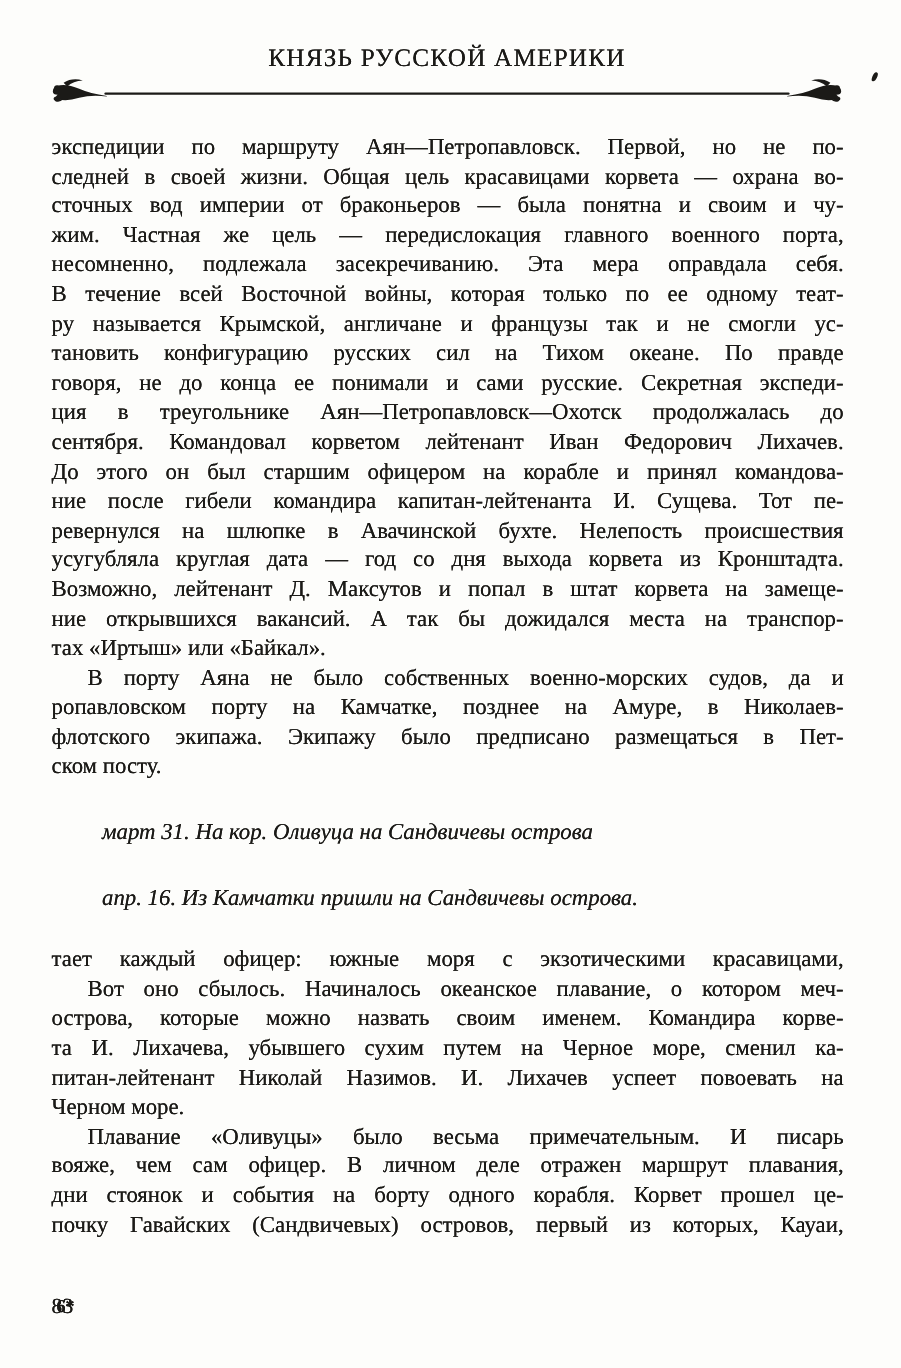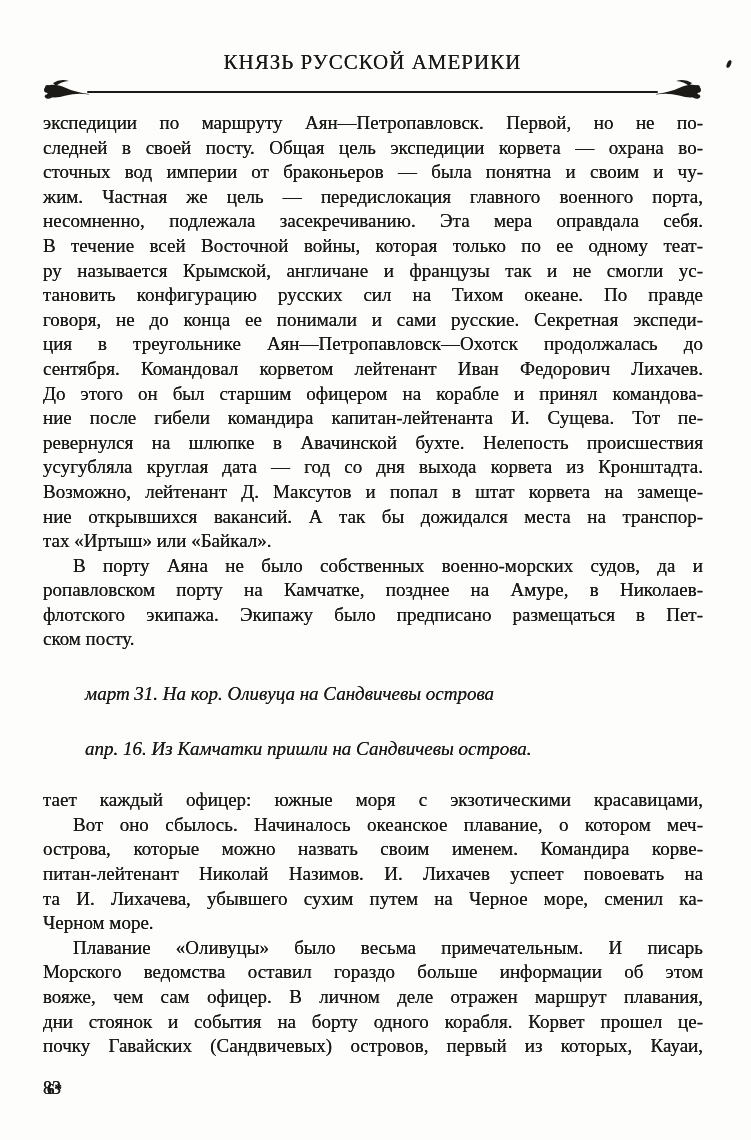--- a/index.html
+++ b/index.html
@@ -12,21 +12,21 @@
     width: 751px;
     height: 1140px;
     background: #fdfdfb;
     color: #1b1a17;
     font-family: "Liberation Serif", "DejaVu Serif", serif;
     overflow: hidden;
   }
   
   .running-head {
     position: absolute;
-    top: 50px;
+    top: 36px;
     left: 42px;
     right: 48px;
   }
   .head-title {
     text-align: center;
     font-size: 21px;
     letter-spacing: 1px;
     font-weight: normal;
     white-space: nowrap;
     text-shadow: 0 0 0.4px currentColor;
@@ -135,21 +135,21 @@
         </svg>
       </span>
     </div>
   </div>
 
   <div class="stray-mark"></div>
 
   <div class="text-block">
       <div class="para">
         <div class="line">экспедиции по маршруту Аян—Петропавловск. Первой, но не по-</div>
-        <div class="line">следней в своей посту. Общая цель экспедиции корвета — охрана во-</div>
+        <div class="line">следней в своей жизни. Общая цель красавицами корвета — охрана во-</div>
         <div class="line">сточных вод империи от браконьеров — была понятна и своим и чу-</div>
         <div class="line">жим. Частная же цель — передислокация главного военного порта,</div>
         <div class="line">несомненно, подлежала засекречиванию. Эта мера оправдала себя.</div>
         <div class="line">В течение всей Восточной войны, которая только по ее одному теат-</div>
         <div class="line">ру называется Крымской, англичане и французы так и не смогли ус-</div>
         <div class="line">тановить конфигурацию русских сил на Тихом океане. По правде</div>
         <div class="line">говоря, не до конца ее понимали и сами русские. Секретная экспеди-</div>
         <div class="line">ция в треугольнике Аян—Петропавловск—Охотск продолжалась до</div>
         <div class="line">сентября. Командовал корветом лейтенант Иван Федорович Лихачев.</div>
         <div class="line">До этого он был старшим офицером на корабле и принял командова-</div>
@@ -167,27 +167,26 @@
         <div class="line last">ском посту.</div>
       </div>
       <div class="para quote">
         <div class="line">март 31. На кор. Оливуца на Сандвичевы острова</div>
         <div class="line last">апр. 16. Из Камчатки пришли на Сандвичевы острова.</div>
       </div>
       <div class="para">
         <div class="line">тает каждый офицер: южные моря с экзотическими красавицами,</div>
         <div class="line indent">Вот оно сбылось. Начиналось океанское плавание, о котором меч-</div>
         <div class="line">острова, которые можно назвать своим именем. Командира корве-</div>
+        <div class="line">та И. Лихачева, убывшего сухим путем на Черное море, сменил ка-</div>
         <div class="line">питан-лейтенант Николай Назимов. И. Лихачев успеет повоевать на</div>
-        <div class="line">та И. Лихачева, убывшего сухим путем на Черное море, сменил ка-</div>
         <div class="line last">Черном море.</div>
       </div>
       <div class="para">
         <div class="line indent">Плавание «Оливуцы» было весьма примечательным. И писарь</div>
-        <div class="line">Морского ведомства оставил гораздо больше информации об этом</div>
         <div class="line">вояже, чем сам офицер. В личном деле отражен маршрут плавания,</div>
         <div class="line">дни стоянок и события на борту одного корабля. Корвет прошел це-</div>
         <div class="line">почку Гавайских (Сандвичевых) островов, первый из которых, Кауаи,</div>
       </div>
     </div>
 
   <div class="sig-mark">6*</div>
   <div class="page-number">83</div>
 
 </div>

